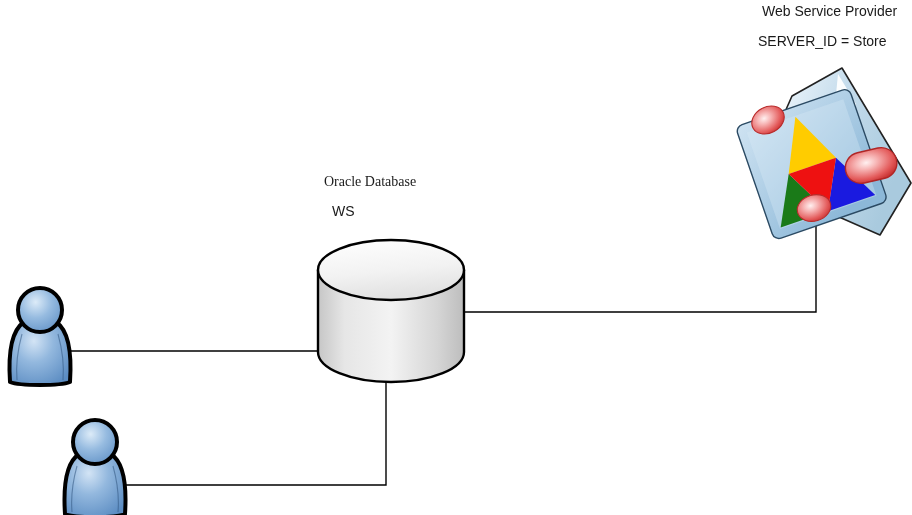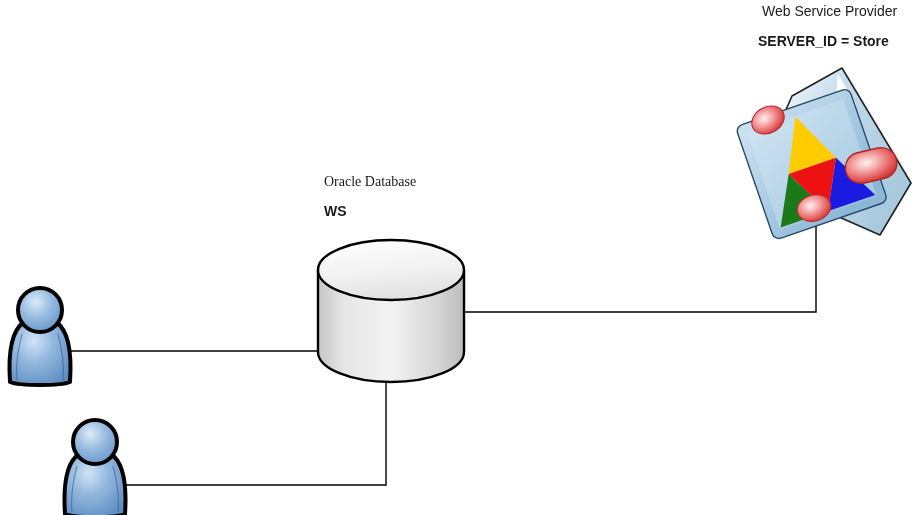--- a/index.html
+++ b/index.html
@@ -19,23 +19,23 @@
   }
   .label {
     position: absolute;
     font-family: "Liberation Sans", sans-serif;
     font-size: 14px;
     color: #1a1a1a;
     white-space: nowrap;
     line-height: 15px;
   }
   #label-ws-provider      { left: 762px; top: 4px; }
-  #label-ws-serverid      { left: 758px; top: 34px; font-weight: bold; }
+  #label-ws-serverid      { left: 758px; top: 34px; }
   #label-oracle-db        { left: 324px; top: 174px; font-family: Liberation Serif, serif; }
-  #label-oracle-ws        { left: 324px; top: 204px; font-weight: bold; }
+  #label-oracle-ws        { left: 332px; top: 204px; }
 
   .svg-layer {
     position: absolute;
     left: 0;
     top: 0;
     width: 912px;
     height: 515px;
   }
 </style>
 </head>

